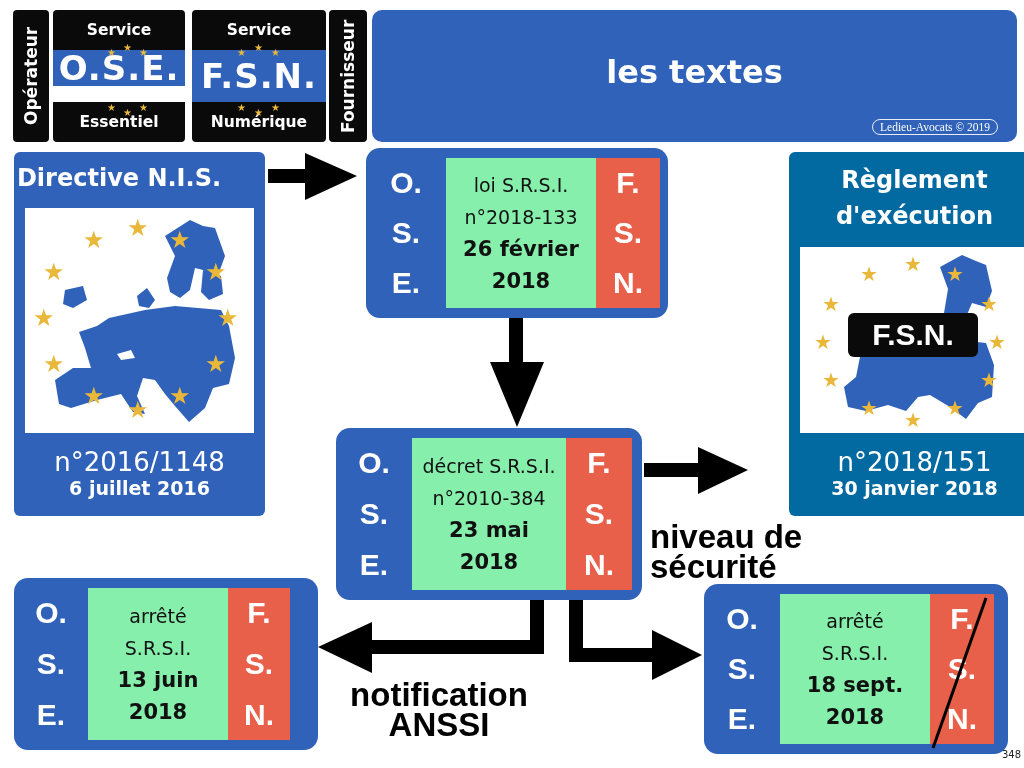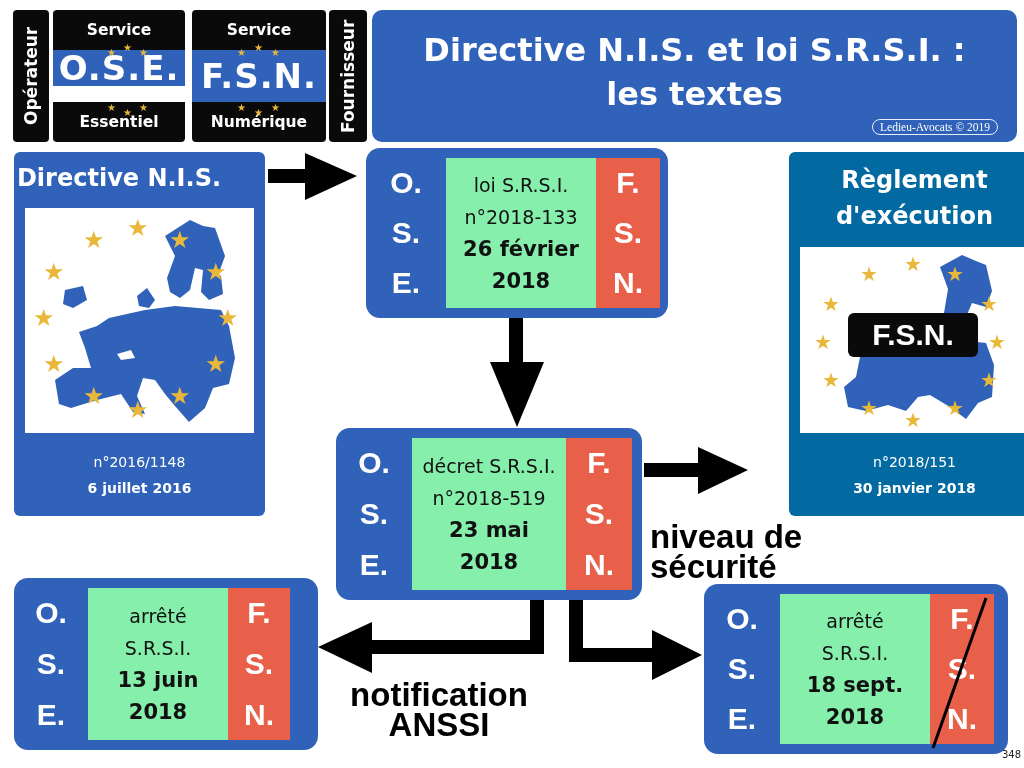--- a/index.html
+++ b/index.html
@@ -23,22 +23,22 @@
   .title { border-radius:10px; display:flex; flex-direction:column; align-items:center; justify-content:center;
            font-size:32px; line-height:44px; text-align:center; }
   .credit { border:1px solid #e8eef8; border-radius:10px; color:#fff; font-family:"Liberation Serif", serif;
             font-size:11.5px; padding:1px 7px; }
 
   
   .card-head { display:flex; flex-direction:column; align-items:center; justify-content:center; text-align:center;
                border-radius:5px; }
   .card-foot { display:flex; flex-direction:column; align-items:center; justify-content:center; text-align:center;
                border-radius:5px; color:#fff; }
-  .foot-num { font-size:14px; font-weight:normal; line-height:25px; }
-  .foot-date { font-size:14px; font-weight:bold; line-height:27px; }
+  .foot-num { font-size:26px; font-weight:normal; line-height:25px; }
+  .foot-date { font-size:19px; font-weight:bold; line-height:27px; }
 
   
   .txbox { border-radius:14px; display:flex; padding:10px 8px 10px 0; }
   .col-letters { display:flex; flex-direction:column; justify-content:space-around; align-items:center;
                  color:#fff; font-weight:bold; font-size:30px; font-family:"Liberation Sans", sans-serif; }
   .col-center { background:#86efac; display:flex; flex-direction:column; align-items:center; justify-content:center;
                 text-align:center; color:#111; }
   .line-reg { font-size:19px; line-height:32px; }
   .line-bold { font-size:21px; font-weight:bold; line-height:32px; }
 
@@ -72,21 +72,20 @@
   <div class="abs black vlabel" style="left:137px;top:0;width:38px;height:132px;">Fournisseur</div>
   <span class="star" style="left:45px;top:38px;">★</span>
   <span class="star" style="left:62px;top:33px;">★</span>
   <span class="star" style="left:79px;top:38px;">★</span>
   <span class="star" style="left:45px;top:93px;">★</span>
   <span class="star" style="left:62px;top:98px;">★</span>
   <span class="star" style="left:79px;top:93px;">★</span>
 </div>
 
 <div class="abs blue title wtxt" style="left:372px;top:10px;width:645px;height:132px;padding-bottom:8px;">
-  <div>Directive N.I.S. et loi S.R.S.I. :</div>
   <div>les textes</div>
 </div>
 <div class="abs credit" style="left:872px;top:119px;">Ledieu-Avocats © 2019</div>
 
 <div class="abs blue" style="left:14px;top:152px;width:251px;height:364px;border-radius:6px;">
   <div class="abs card-head wtxt" style="left:0;top:0;width:210px;height:52px;font-size:24px;">
     <span>Directive N.I.S.</span>
   </div>
   <div class="abs" style="left:11px;top:56px;width:229px;height:225px;background:#fff;">
     <svg width="229" height="225" viewBox="0 0 229 225">
@@ -176,21 +175,21 @@
 </div>
 
 <div class="abs blue txbox" style="left:336px;top:428px;width:306px;height:172px;">
   <div class="col-letters" style="width:76px;">
     <span>O.</span>
     <span>S.</span>
     <span>E.</span>
   </div>
   <div class="col-center" style="width:154px;">
     <div class="line-reg">décret S.R.S.I.</div>
-    <div class="line-reg">n°2018-519</div>
+    <div class="line-reg">n°2010-384</div>
     <div class="line-bold">23 mai</div>
     <div class="line-bold">2018</div>
   </div>
   <div class="col-letters red" style="width:66px;">
     <span>F.</span>
     <span>S.</span>
     <span>N.</span>
   </div>
 </div>
 

